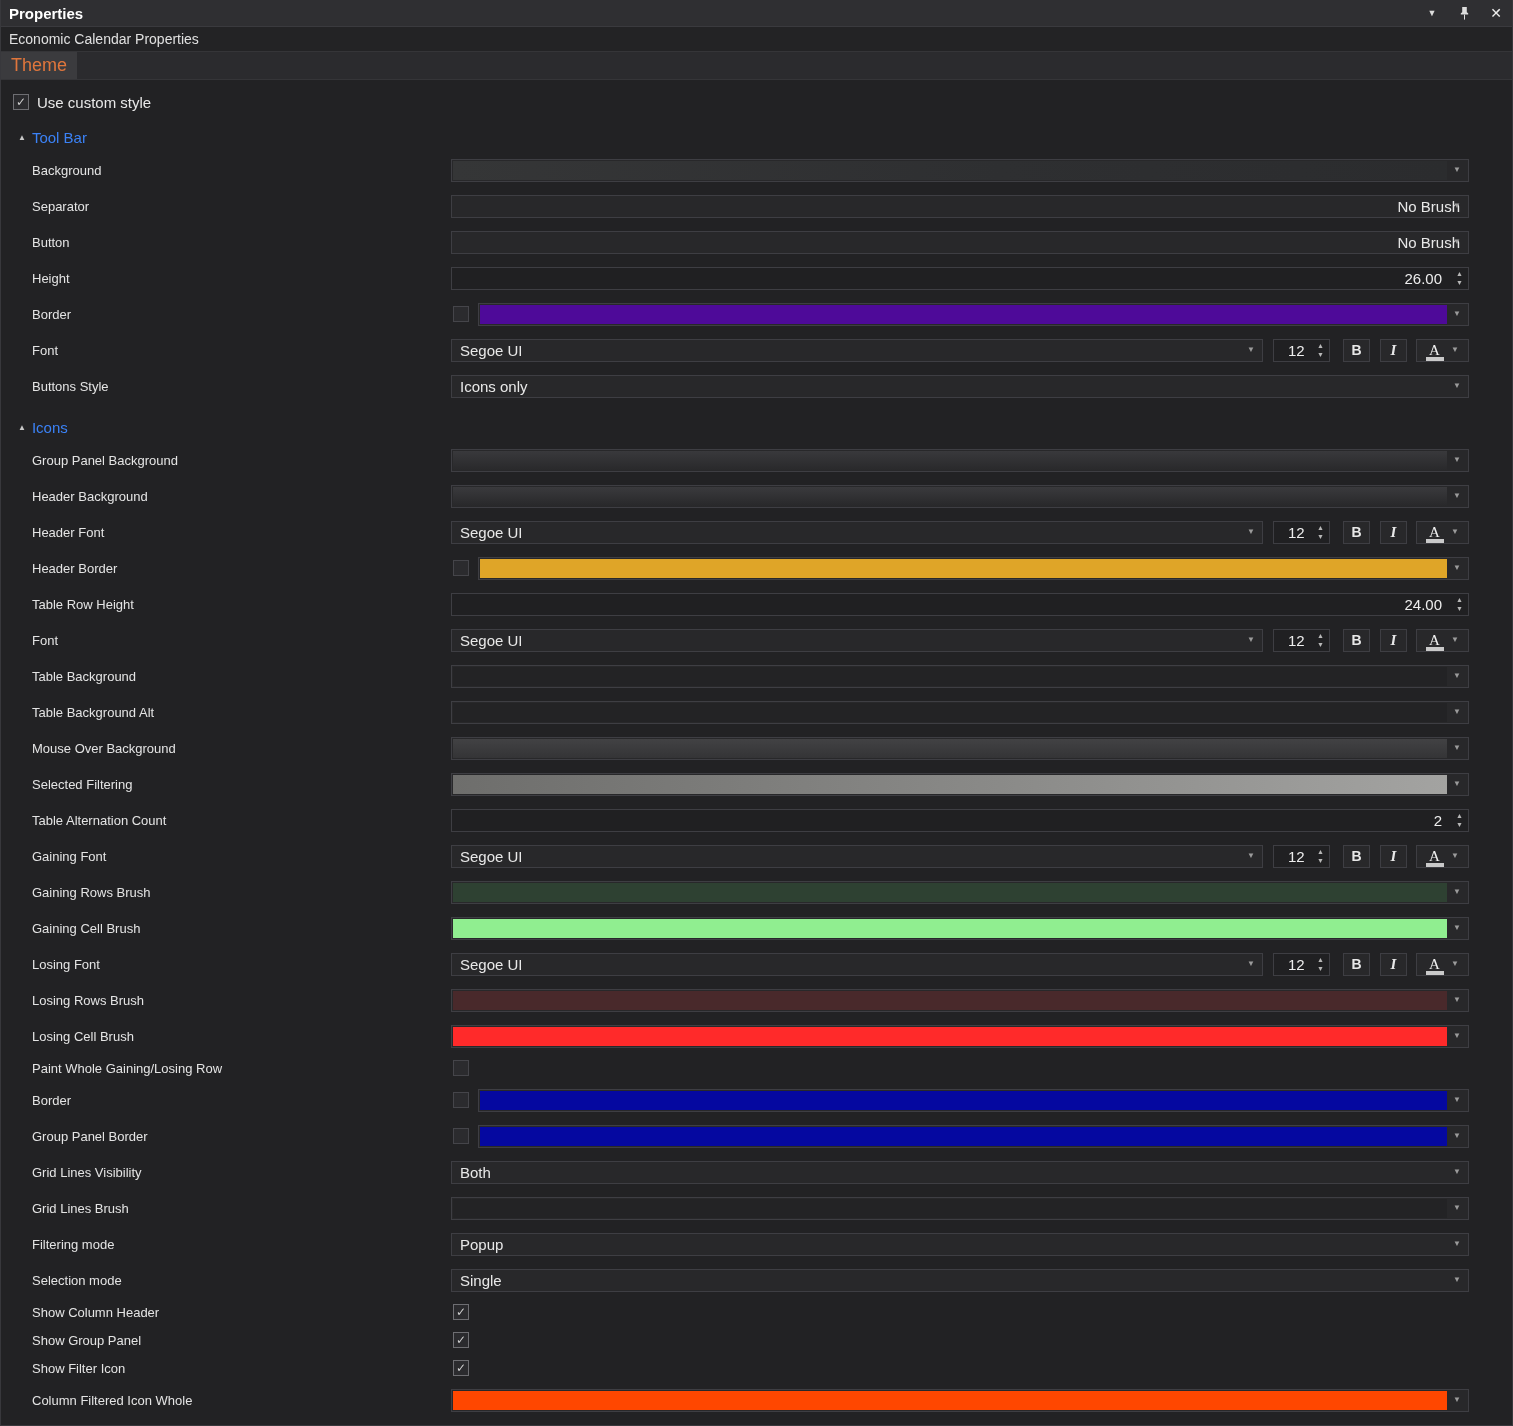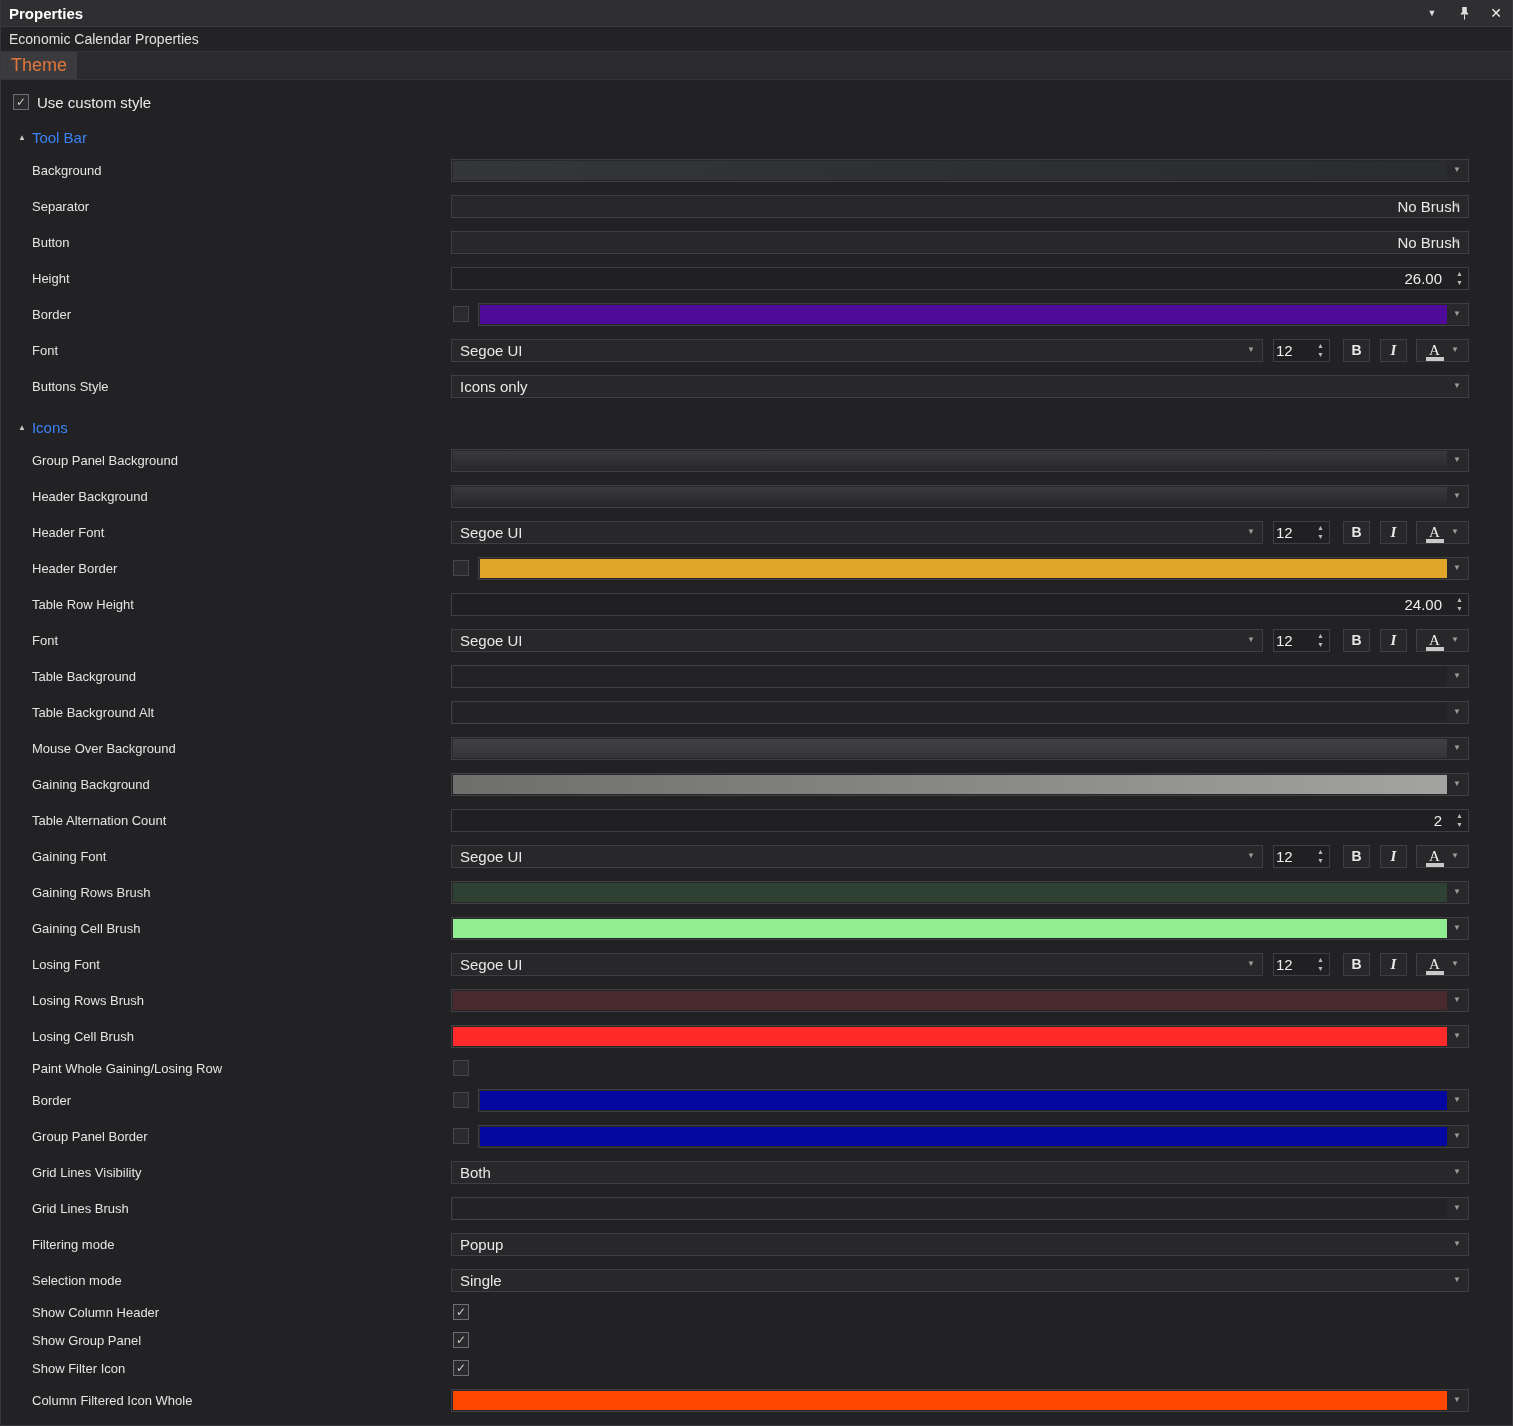--- a/index.html
+++ b/index.html
@@ -46,21 +46,21 @@
   .chk{width:16px;height:16px;background:#2B2B2E;border:1px solid #6E6E72;box-sizing:border-box;flex:none;
        display:flex;align-items:center;justify-content:center;font-size:12px;color:#CFCFCF;cursor:pointer;}
   .chk.dim{border-color:#45454A;}
   .gap9{width:9px;flex:none;}
   .chkcol-left{width:2px;flex:none;}
   
   .fontrow{display:flex;align-items:center;width:100%;}
   .f-dd{position:relative;flex:1;height:23px;background:#28282A;border:1px solid #3E3E43;box-sizing:border-box;
         display:flex;align-items:center;font-size:15px;color:#E8E8E8;padding:0 24px 0 8px;}
   .szbox{position:relative;width:57px;height:23px;margin-left:10px;background:#202022;border:1px solid #3E3E43;box-sizing:border-box;
-         display:flex;align-items:center;font-size:15px;color:#EDEDED;padding-left:2px;flex:none;}
+         display:flex;align-items:center;font-size:15px;color:#EDEDED;padding-left:14px;flex:none;}
   .fbtn{width:27px;height:23px;background:#28282A;border:1px solid #3E3E43;box-sizing:border-box;flex:none;
         display:flex;align-items:center;justify-content:center;color:#E8E8E8;cursor:pointer;}
   .fbtn.b{margin-left:13px;font-weight:bold;font-size:14px;}
   .fbtn.i{margin-left:10px;font-style:italic;font-family:"Liberation Serif",serif;font-size:15px;font-weight:bold;}
   .abox{position:relative;width:53px;height:23px;margin-left:9px;background:#28282A;border:1px solid #3E3E43;box-sizing:border-box;
         display:flex;align-items:center;padding-left:12px;flex:none;cursor:pointer;}
   .abox .aglyph{font-size:15px;color:#F0F0F0;line-height:13px;font-family:"Liberation Serif",serif;}
   .abox .abar{position:absolute;left:9px;top:17px;width:18px;height:4px;background:#C9C9C9;}
 </style>
 </head>
@@ -302,21 +302,21 @@
         <div class="prop-row">
           <div class="row-label">Mouse Over Background</div>
           <div class="row-ctrl">
             <div class="brushbox">
               <div class="swatch" style="background: linear-gradient(rgb(66, 66, 68), rgb(52, 52, 54));"></div>
               <span class="dd-arrow">▼</span>
             </div>
           </div>
         </div>
         <div class="prop-row">
-          <div class="row-label">Gaining Background</div>
+          <div class="row-label">Selected Filtering</div>
           <div class="row-ctrl">
             <div class="brushbox">
               <div class="swatch" style="background: linear-gradient(90deg, rgb(110, 110, 108), rgb(138, 138, 136) 55%, rgb(163, 163, 161));"></div>
               <span class="dd-arrow">▼</span>
             </div>
           </div>
         </div>
         <div class="prop-row">
           <div class="row-label">Table Alternation Count</div>
           <div class="row-ctrl">

